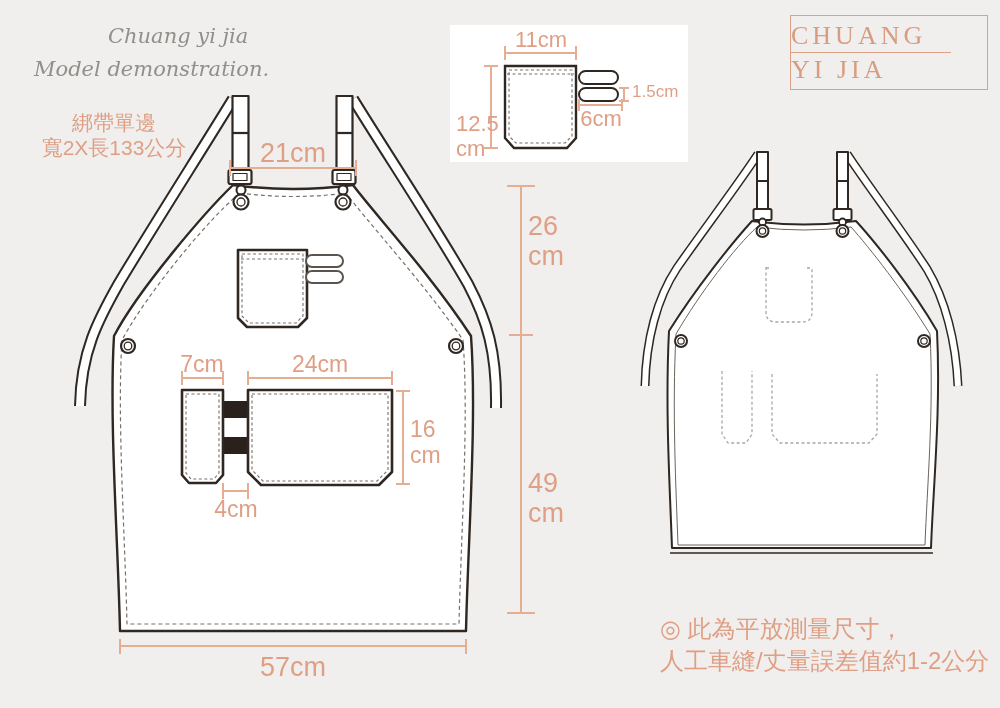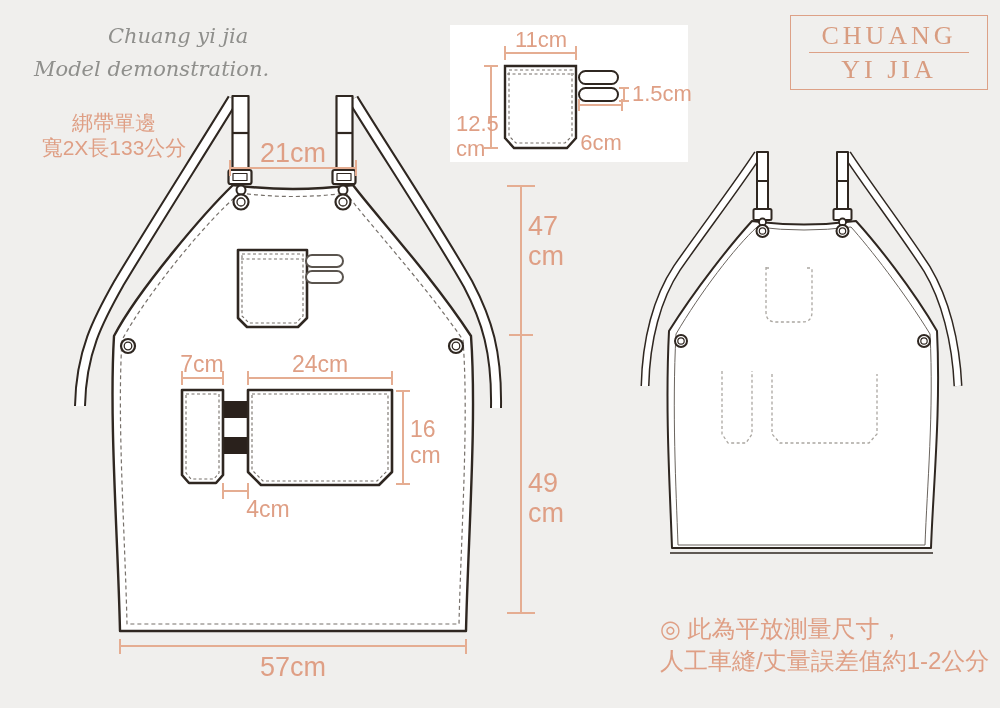--- a/index.html
+++ b/index.html
@@ -9,21 +9,21 @@
     font-family:"Liberation Sans","DejaVu Sans",sans-serif;
   }
   .stage svg{position:absolute;left:0;top:0;}
   .lbl{position:absolute;color:#df9f85;line-height:1.12;white-space:nowrap;}
   .c{text-align:center;}
   .brand-line{position:absolute;font-family:"DejaVu Serif","Liberation Serif",serif;
     font-style:italic;color:#8f8f8c;font-size:21px;}
   .strap-note{position:absolute;left:25px;top:110px;width:178px;text-align:center;
     color:#df9f85;font-size:21px;line-height:1.2;font-weight:500;}
   .logo-box{position:absolute;left:790px;top:15px;width:196px;height:73px;
-    border:1.5px solid #dda187;display:flex;flex-direction:column;align-items:center;justify-content:center;}
+    border:1.5px solid #dda187;display:flex;flex-direction:column;align-items:flex-start;justify-content:center;}
   .logo-line{font-family:"Liberation Serif","DejaVu Serif",serif;color:#d89c80;
     font-size:26px;letter-spacing:4px;line-height:1.05;}
   .logo-divider{width:160px;height:1px;background:#dda187;margin:2px 0 3px 0;}
   .note-line{position:absolute;color:#df9f85;font-size:24px;white-space:nowrap;text-align:right;}
   .detail-box{position:absolute;left:450px;top:25px;width:238px;height:137px;background:#ffffff;}
 </style>
 </head>
 <body>
 
 <div class="stage">
@@ -190,40 +190,40 @@
     <div class="logo-line">YI JIA</div>
   </div>
 
   <div class="strap-note">
     <div>綁帶單邊</div>
     <div>寬2X長133公分</div>
   </div>
 
   <div class="lbl c" style="left:253px;top:138px;width:80px;font-size:27px;">21cm</div>
   <div class="lbl" style="left:528px;top:211px;font-size:27px;">
-    <div>47</div>
+    <div>26</div>
     <div>cm</div>
   </div>
   <div class="lbl" style="left:528px;top:468px;font-size:27px;">
     <div>49</div>
     <div>cm</div>
   </div>
   <div class="lbl c" style="left:248px;top:652px;width:90px;font-size:27px;">57cm</div>
   <div class="lbl c" style="left:179px;top:352px;width:46px;font-size:23px;">7cm</div>
   <div class="lbl c" style="left:290px;top:352px;width:60px;font-size:23px;">24cm</div>
   <div class="lbl" style="left:410px;top:417px;font-size:23px;">
     <div>16</div>
     <div>cm</div>
   </div>
-  <div class="lbl c" style="left:213px;top:497px;width:46px;font-size:23px;margin-left:32px;">4cm</div>
+  <div class="lbl c" style="left:213px;top:497px;width:46px;font-size:23px;">4cm</div>
 
   <div class="lbl c" style="left:514px;top:28px;width:54px;font-size:22px;">11cm</div>
   <div class="lbl" style="left:456px;top:96px;font-size:22px;margin-top:16px;">
     <div>12.5</div>
     <div>cm</div>
   </div>
-  <div class="lbl" style="left:632px;top:82px;font-size:22px;">1.5cm</div>
-  <div class="lbl c" style="left:580px;top:107px;width:42px;font-size:22px;margin-top:24px;">6cm</div>
+  <div class="lbl" style="left:632px;top:82px;font-size:17px;">1.5cm</div>
+  <div class="lbl c" style="left:580px;top:107px;width:42px;font-size:22px;">6cm</div>
 
   <div class="note-line" style="left:660px;top:613px;">◎ 此為平放測量尺寸，</div>
   <div class="note-line" style="left:660px;top:645px;">人工車縫/丈量誤差值約1-2公分</div>
 
 </div>
 
 </body></html>

